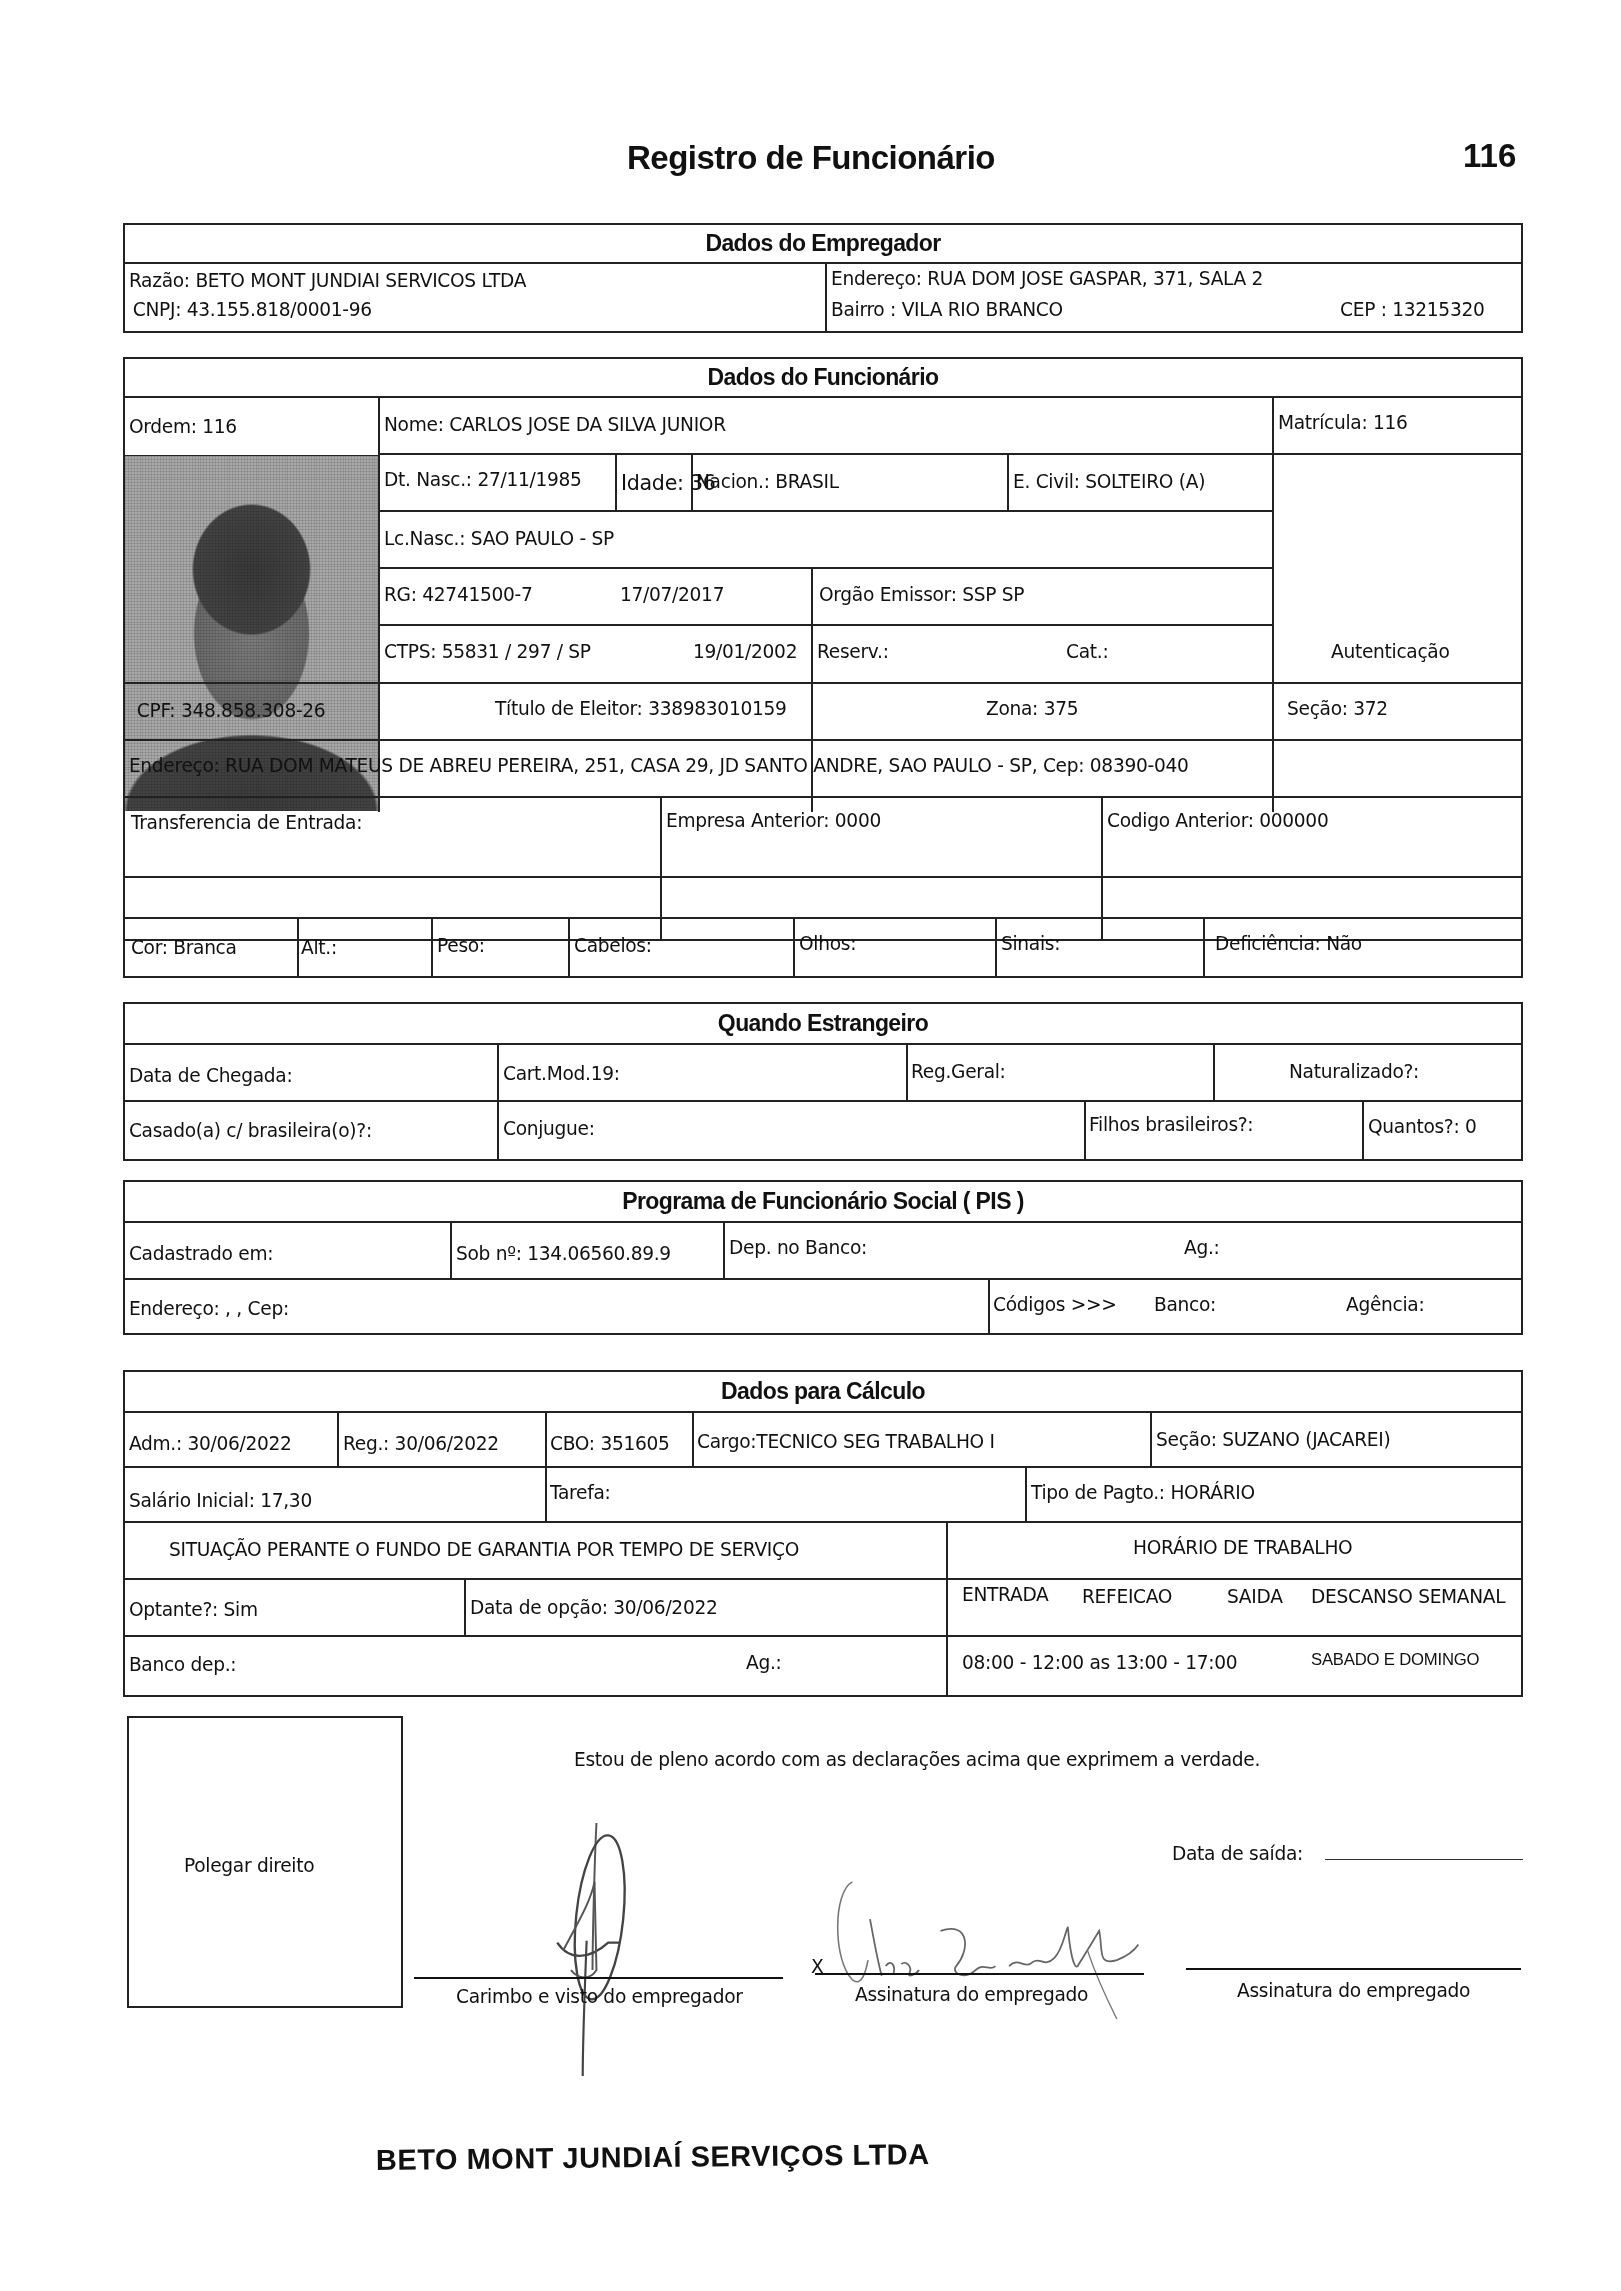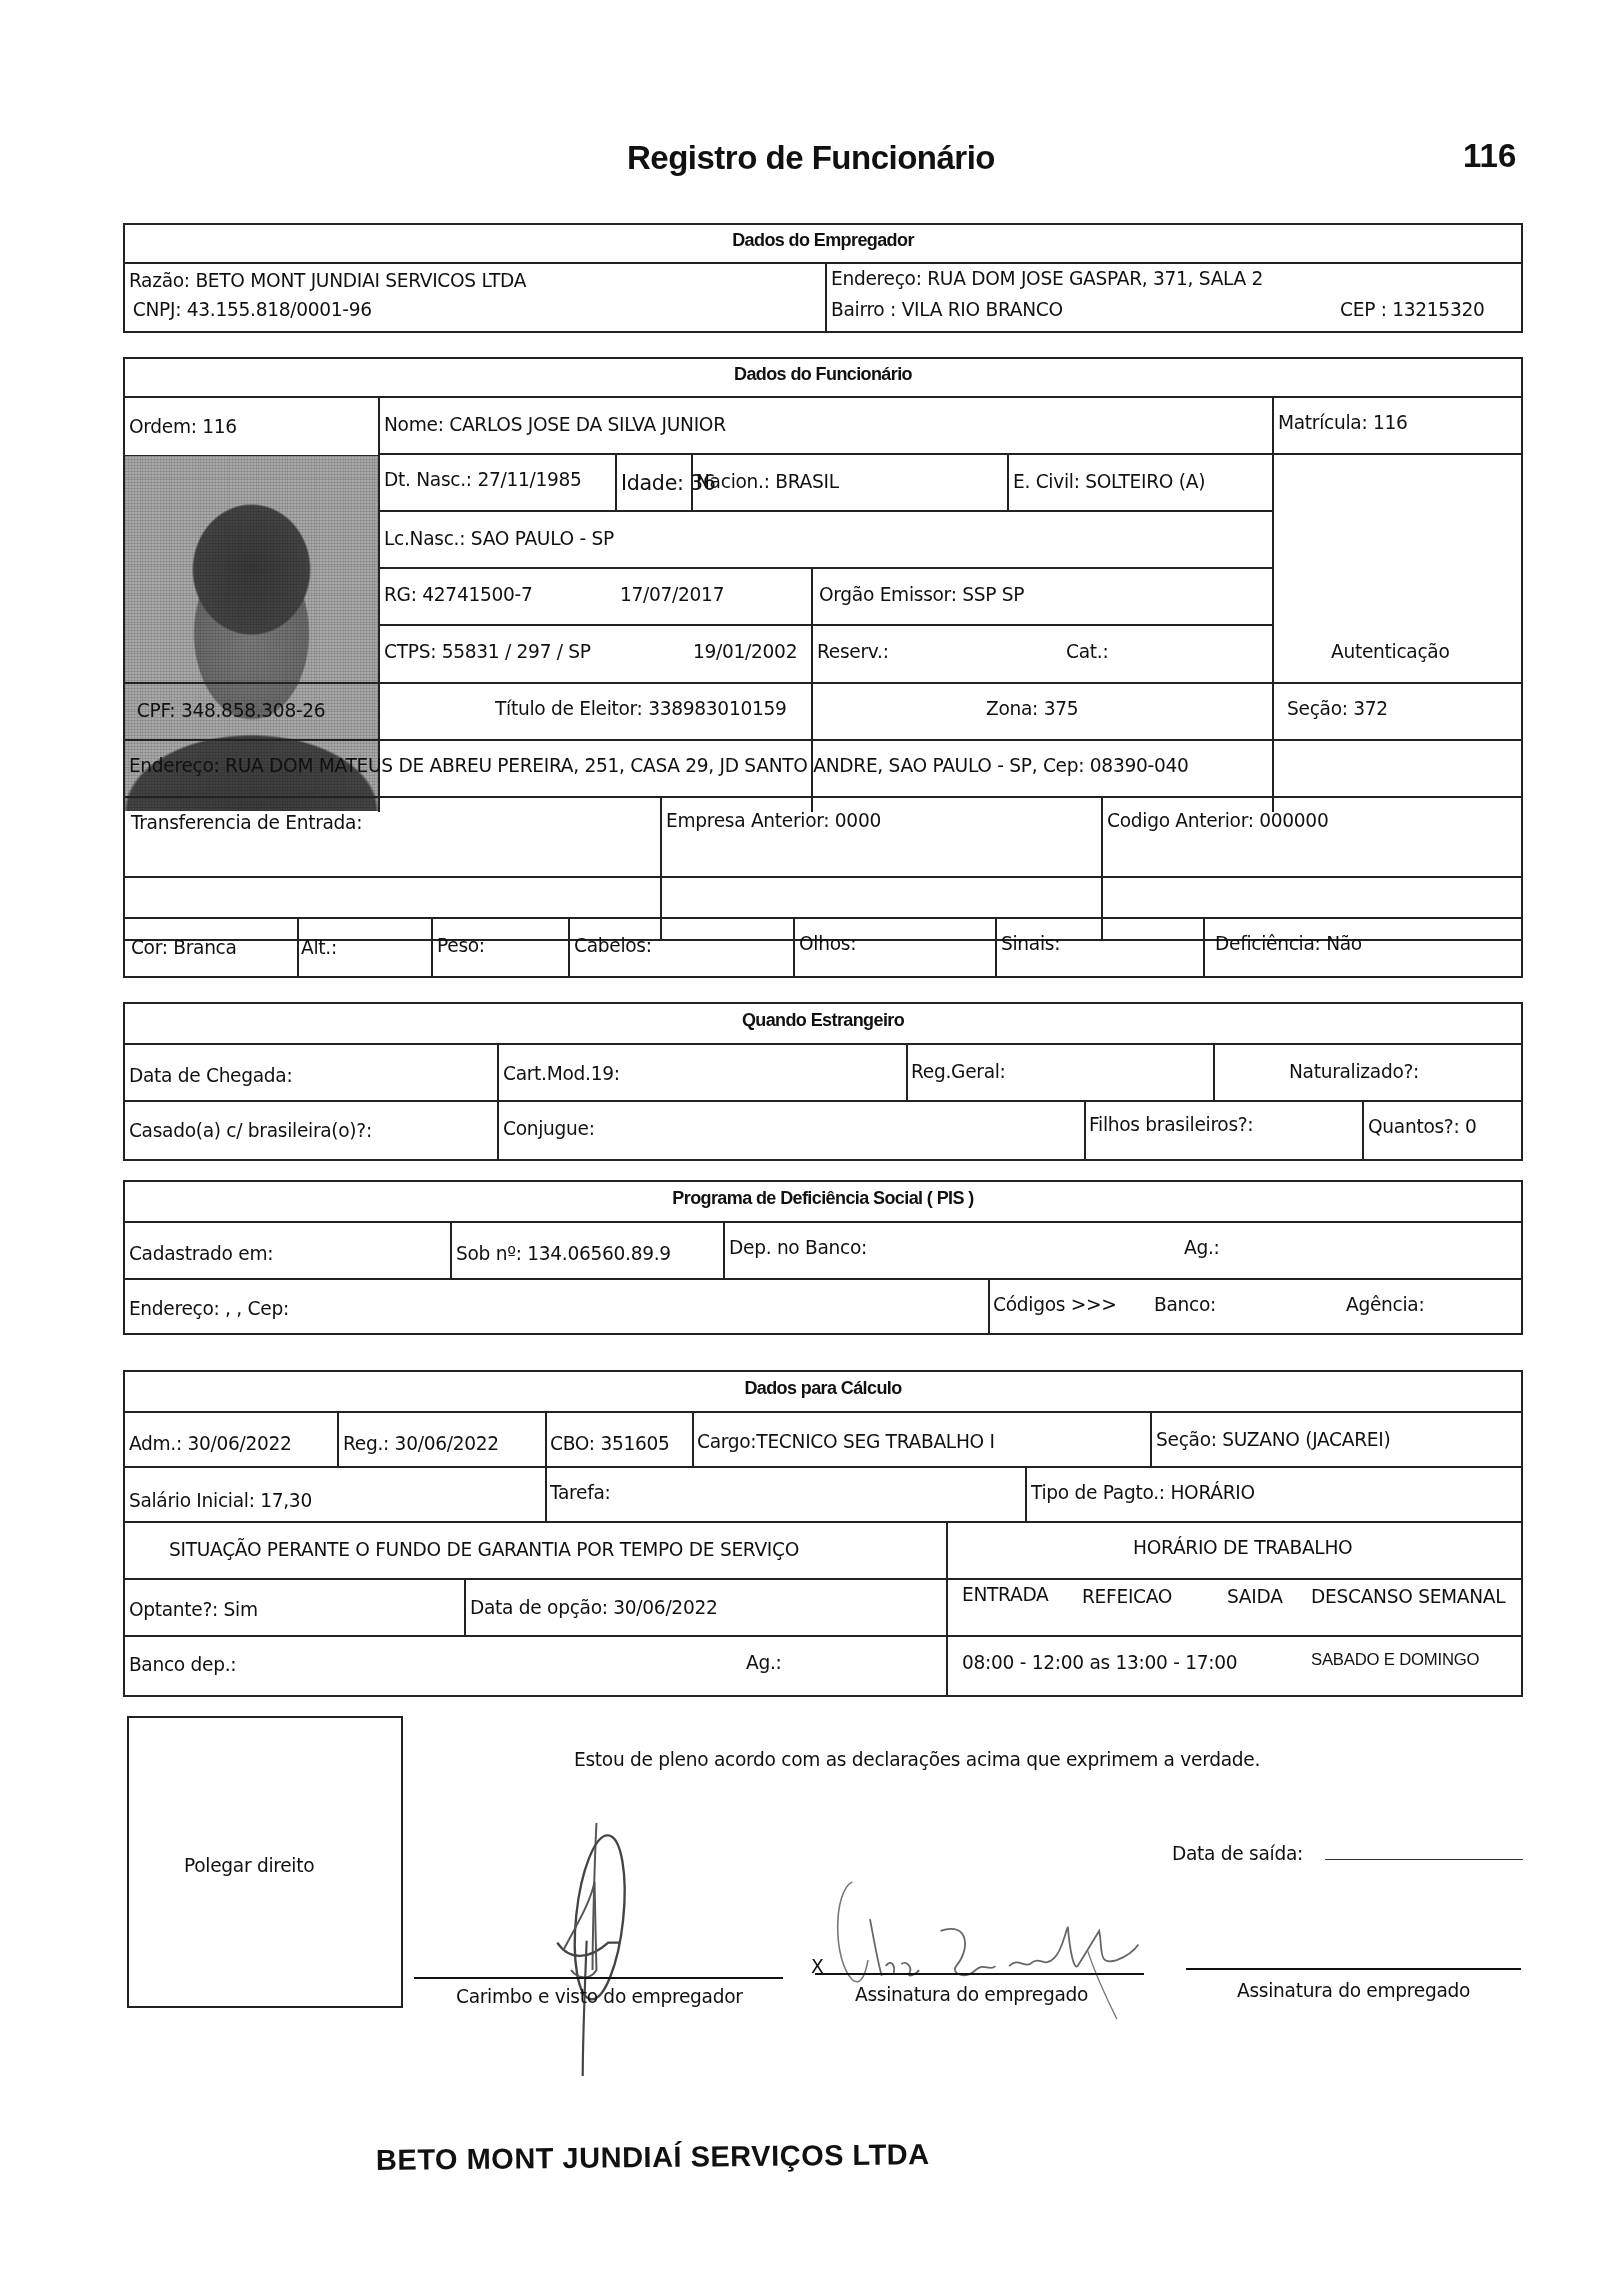--- a/index.html
+++ b/index.html
@@ -5,21 +5,21 @@
   html, body { margin: 0; padding: 0; background: #ffffff; }
   body { width: 1621px; height: 2292px; position: relative; overflow: hidden;
          font-family: "DejaVu Sans", sans-serif; color: #111; }
   .abs { position: absolute; }
   .title { font-family: "Liberation Sans", sans-serif; font-weight: bold; font-size: 33px; letter-spacing: -0.5px; }
   .pagenum { font-family: "Liberation Sans", sans-serif; font-weight: bold; font-size: 33px; }
   .box { position: absolute; border: 2px solid #222; box-sizing: border-box; }
   .hline { position: absolute; height: 0; border-top: 2px solid #222; }
   .vline { position: absolute; width: 0; border-left: 2px solid #222; }
   .sec-title { position: absolute; left: 0; right: 0; text-align: center;
-               font-family: "Liberation Sans", sans-serif; font-weight: bold; font-size: 18px; letter-spacing: -0.6px; }
+               font-family: "Liberation Sans", sans-serif; font-weight: bold; font-size: 23px; letter-spacing: -0.6px; }
   .t { position: absolute; font-size: 18.6px; white-space: nowrap; letter-spacing: -0.3px; }
   .ts { position: absolute; font-size: 16.7px; white-space: nowrap; letter-spacing: -0.2px; }
   .photo { position: absolute; overflow: hidden;
            background:
              radial-gradient(ellipse 38% 30% at 50% 32%, #3a3a3a 0%, #444 60%, transparent 62%),
              radial-gradient(ellipse 32% 34% at 50% 50%, #7d7d7d 0%, #6a6a6a 70%, transparent 72%),
              radial-gradient(ellipse 70% 30% at 50% 100%, #3c3c3c 0%, #444 70%, transparent 72%),
              #a8a8a8; }
   .photo::after { content: ""; position: absolute; inset: 0;
     background-image: repeating-linear-gradient(0deg, rgba(0,0,0,0.12) 0 1px, transparent 1px 2.9px),
@@ -131,21 +131,21 @@
   <div class="hline" style="left:0; right:0; top:96px;"></div>
   <div class="vline" style="left:959px; top:96px; bottom:0;"></div>
   <div class="vline" style="left:1237px; top:96px; bottom:0;"></div>
   <div class="t" style="left:3.9px; top:116px;">Casado(a) c/ brasileira(o)?:</div>
   <div class="t" style="left:378px; top:114px;">Conjugue:</div>
   <div class="t" style="left:964px; top:110px;">Filhos brasileiros?:</div>
   <div class="t" style="left:1243px; top:112px;">Quantos?: 0</div>
 </div>
 
 <div class="box" style="left:123px; top:1180px; width:1400px; height:155px;">
-  <div class="sec-title" style="top:5.9px;">Programa de Deficiência Social ( PIS )</div>
+  <div class="sec-title" style="top:5.9px;">Programa de Funcionário Social ( PIS )</div>
   <div class="hline" style="left:0; right:0; top:39px;"></div>
   <div class="vline" style="left:325px; top:39px; height:57px;"></div>
   <div class="vline" style="left:598px; top:39px; height:57px;"></div>
   <div class="t" style="left:3.9px; top:61px;">Cadastrado em:</div>
   <div class="t" style="left:331px; top:61px;">Sob nº: 134.06560.89.9</div>
   <div class="t" style="left:604px; top:55px;">Dep. no Banco:</div>
   <div class="t" style="left:1059px; top:55px;">Ag.:</div>
   <div class="hline" style="left:0; right:0; top:96px;"></div>
   <div class="vline" style="left:863px; top:96px; bottom:0;"></div>
   <div class="t" style="left:3.9px; top:116px;">Endereço:  , , Cep:</div>

